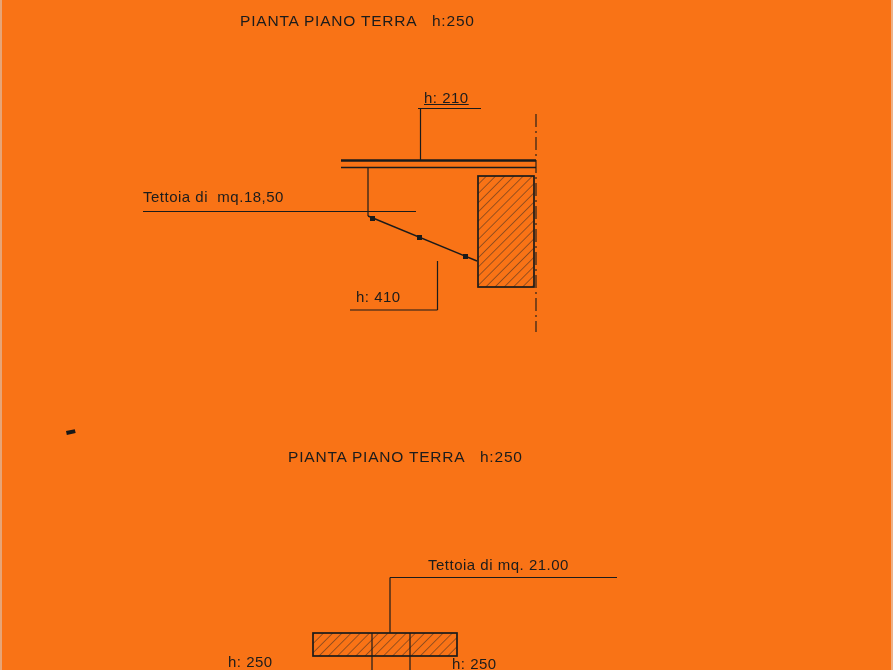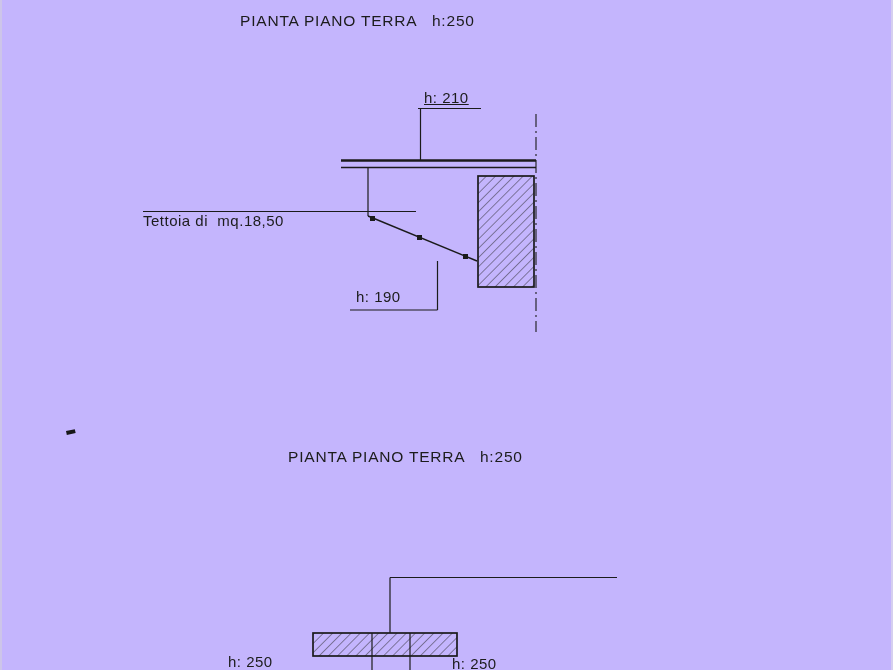--- a/index.html
+++ b/index.html
@@ -1,21 +1,21 @@
 <!DOCTYPE html>
 <html><head>
 <meta charset="utf-8">
 <style>
   * { margin:0; padding:0; box-sizing:border-box; }
   html,body { background:#9a9a9a; }
   .page {
     position:relative;
     width:893px; height:670px;
     margin:0 auto;
-    background:#c4b5fd;
+    background:#f97316;
     overflow:hidden;
     font-family:"Liberation Sans", sans-serif;
     color:#1c1c1c;
   }
   .txt {
     position:absolute;
     white-space:pre;
     font-size:15px;
     letter-spacing:0.5px;
     color:#1c1c1c;
@@ -87,24 +87,25 @@
 
       <line x1="372" y1="633" x2="372" y2="670"></line>
       <line x1="410" y1="633" x2="410" y2="670"></line>
     </g>
   </svg>
 
   <div class="txt title" style="left:240px; top:12px;">PIANTA PIANO TERRA   h:250</div>
 
   <div class="txt" style="left:424px; top:89px;text-decoration:underline;">h: 210</div>
 
-  <div class="txt" style="left:143px; top:188px;margin-top:24px;">Tettoia di  mq.18,50</div>
+  <div class="txt" style="left:143px; top:188px;">Tettoia di  mq.18,50</div>
 
-  <div class="txt" style="left:356px; top:288px;">h: 190</div>
+  <div class="txt" style="left:356px; top:288px;">h: 410</div>
 
   <div class="txt title" style="left:288px; top:448px;">PIANTA PIANO TERRA   h:250</div>
 
+  <div class="txt" style="left:428px; top:556px;">Tettoia di mq. 21.00</div>
 
   <div class="txt" style="left:228px; top:653px;">h: 250</div>
 
   <div class="txt" style="left:452px; top:655px;">h: 250</div>
 
 </div>
 
 </body></html>

